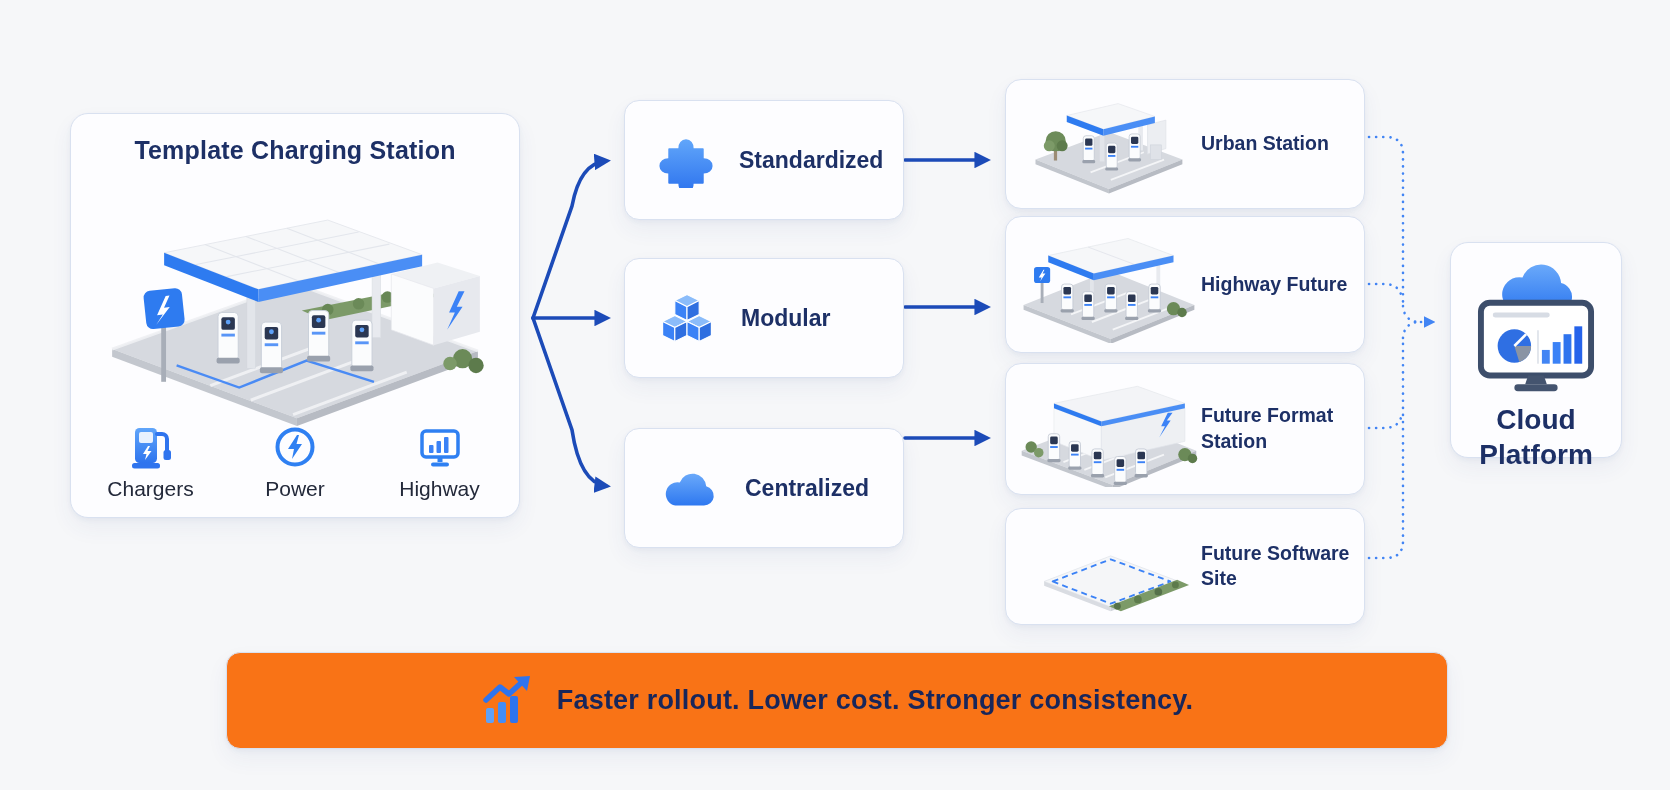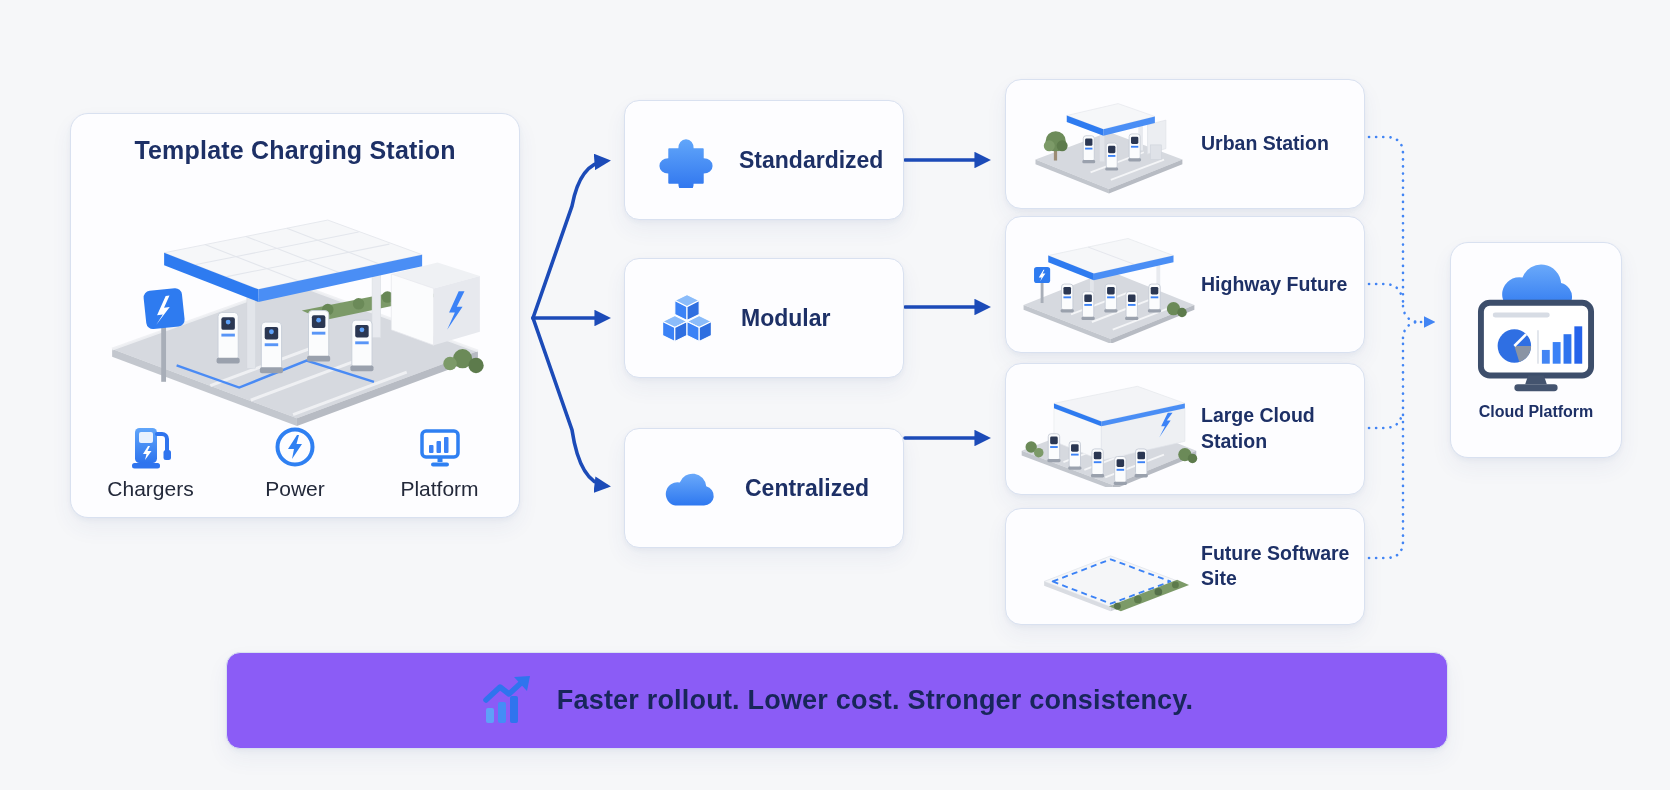--- a/index.html
+++ b/index.html
@@ -34,24 +34,24 @@
   #station-highway{top:216px;height:137px}
   #station-large{top:363px;height:132px}
   #station-future{top:508px;height:117px}
   .station-scene{position:absolute;left:10px;top:50%;transform:translateY(-50%);}
   .station-label{position:absolute;left:195px;right:6px;top:50%;transform:translateY(-50%);
     font-size:19.5px;font-weight:bold;line-height:1.32;color:#1d3066;}
   
   #cloud-platform{left:1450px;top:242px;width:172px;height:216px;text-align:center;border-radius:18px;}
   .cp-cloud{margin-top:14px;}
   .cp-monitor{margin-top:-20px;position:relative;}
-  .cp-label{margin-top:4px;font-size:16px;font-weight:bold;line-height:1.25;color:#1d3066;}
+  .cp-label{margin-top:4px;font-size:28px;font-weight:bold;line-height:1.25;color:#1d3066;}
   
   #banner{left:226px;top:652px;width:1222px;height:97px;display:flex;align-items:center;
-    justify-content:center;gap:22px;border-radius:14px;background:#8b5cf6;}
+    justify-content:center;gap:22px;border-radius:14px;background:#f97316;}
   .banner-text{font-size:27px;font-weight:bold;color:#18265a;letter-spacing:.2px;}
 </style>
 </head>
 <body>
 
 <svg width="0" height="0" style="position:absolute" aria-hidden="true">
   <defs>
     <linearGradient id="gb" x1="0" y1="0" x2="0" y2="1">
       <stop offset="0" stop-color="#60a5fa"></stop>
         <stop offset="1" stop-color="#2e74ee"></stop>
@@ -185,21 +185,21 @@
       </div>
       <div class="component">
         <svg width="46" height="46" viewBox="0 0 46 46">
           <rect x="5" y="7" width="36" height="26" rx="4" stroke="#2f80f2" stroke-width="3.5" fill="#ffffff"></rect>
           <rect x="12" y="21" width="4.5" height="8" rx="1" fill="#3b82f6"></rect>
           <rect x="19.5" y="17" width="4.5" height="12" rx="1" fill="#3b82f6"></rect>
           <rect x="27" y="13" width="4.5" height="16" rx="1" fill="#3b82f6"></rect>
           <rect x="20.5" y="33" width="5" height="5" fill="#2f80f2"></rect>
           <rect x="14" y="38.5" width="18" height="4" rx="2" fill="#2f80f2"></rect>
         </svg>
-        <div class="component-label">Platform</div>
+        <div class="component-label">Highway</div>
       </div>
     </div>
   </div>
 
   <div class="box principle" id="principle-standardized">
     <svg width="54" height="56" viewBox="0 0 64 66">
       <path d="M12,20 h12 c-0.4,-6.5 3.2,-10.5 8,-10.5 s8.4,4 8,10.5 h12 v12 c6.5,-0.4 10.5,3.2 10.5,8 s-4,8.4 -10.5,8 v12 h-12 c0.4,6.5 -3.2,10.5 -8,10.5 s-8.4,-4 -8,-10.5 h-12 v-12 c-6.5,0.4 -10.5,-3.2 -10.5,-8 s4,-8.4 10.5,-8 z" fill="url(#gb)" stroke="url(#gb)" stroke-width="2" stroke-linejoin="round"></path>
     </svg>
     <div class="principle-label">Standardized</div>
   </div>
@@ -304,21 +304,21 @@
       <use href="#chgS" transform="translate(34,66)"></use>
       <use href="#chgS" transform="translate(56,74)"></use>
       <use href="#chgS" transform="translate(80,82)"></use>
       <use href="#chgS" transform="translate(104,90)"></use>
       <use href="#chgS" transform="translate(126,82)"></use>
       <circle cx="16" cy="80" r="6" fill="#6b8a58"></circle>
         <circle cx="24" cy="86" r="5" fill="#7c9a68"></circle>
       <circle cx="178" cy="88" r="7" fill="#6b8a58"></circle>
         <circle cx="186" cy="92" r="5" fill="#5d7b4c"></circle>
     </svg>
-    <div class="station-label">Large Cloud Station</div>
+    <div class="station-label">Future Format Station</div>
   </div>
 
   <div class="box station" id="station-future">
     <svg class="station-scene" width="185" height="104" viewBox="0 0 195 122">
       <polygon points="22,78 100,48 180,78 100,108" fill="#f5f6f8" stroke="#e3e6ec" stroke-width="1"></polygon>
       <polygon points="22,78 100,108 100,113 22,83" fill="#d9dce2"></polygon>
       <polygon points="180,78 100,108 100,113 180,83" fill="#ced2d9"></polygon>
       <polygon points="32,78 100,52 170,78 100,104" fill="none" stroke="#3b82f6" stroke-width="2.2" stroke-dasharray="7 5" stroke-linejoin="round"></polygon>
       <polygon points="178,76 192,82 112,113 98,107" fill="#7c9a68"></polygon>
       <circle cx="108" cy="107" r="4" fill="#55714a"></circle>

